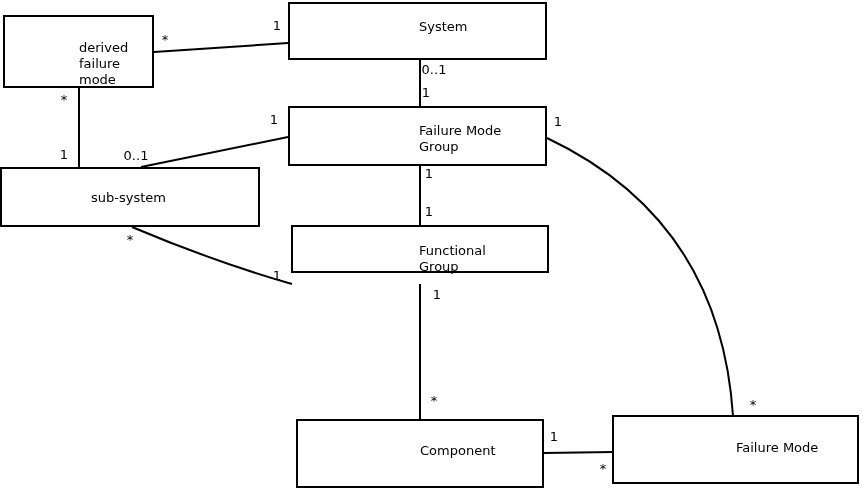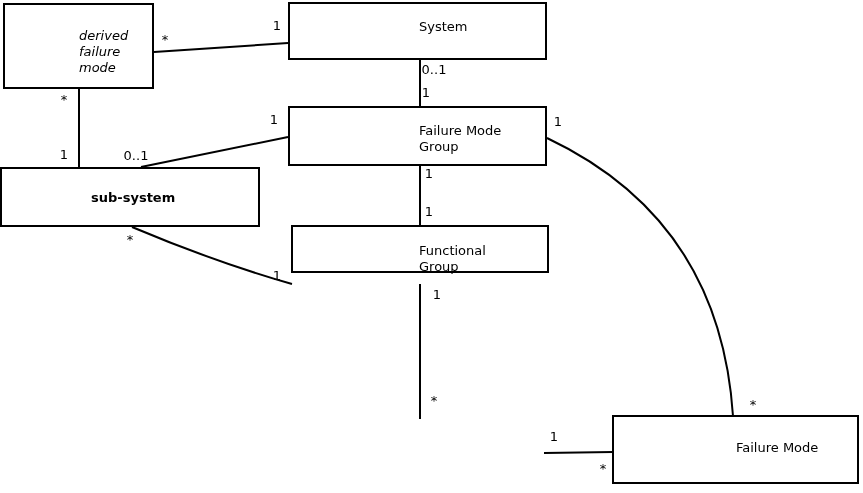--- a/index.html
+++ b/index.html
@@ -63,44 +63,47 @@
     <path d="M79 88 L79 167"></path>
     <path d="M420 60 L420 106"></path>
     <path d="M141 167 L288 137"></path>
     <path d="M420 164 L420 225"></path>
     <path d="M132 227 Q215 262 292 284"></path>
     <path d="M420 284 L420 419"></path>
     <path d="M544 453 L613 452"></path>
     <path d="M547 138 Q720 220 733 416"></path>
   </svg>
 
-  <div class="box" style="left:3px; top:3px; width:151px; height:86px;font-style:italic;">
+  <div class="box" style="left:3px; top:15px; width:151px; height:73px;">
     <div class="label" style="left:74px; top:23px;">derived
 failure
 mode</div>
   </div>
 
   <div class="box" style="left:288px; top:2px; width:259px; height:58px;">
     <div class="label" style="left:129px; top:15px;">System</div>
   </div>
 
   <div class="box" style="left:288px; top:106px; width:259px; height:60px;">
     <div class="label" style="left:129px; top:15px;">Failure Mode
 Group</div>
   </div>
 
   <div class="box" style="left:0px; top:167px; width:260px; height:60px;">
-    <div class="label" style="left:89px; top:21px;font-weight:bold;">sub-system</div>
+    <div class="label" style="left:89px; top:21px;">sub-system</div>
   </div>
 
   <div class="box" style="left:291px; top:225px; width:258px; height:48px;">
     <div class="label" style="left:126px; top:16px;">Functional
 Group</div>
   </div>
 
+  <div class="box" style="left:296px; top:419px; width:248px; height:69px;">
+    <div class="label" style="left:122px; top:22px;">Component</div>
+  </div>
 
   <div class="box" style="left:612px; top:415px; width:247px; height:69px;">
     <div class="label" style="left:122px; top:23px;">Failure Mode</div>
   </div>
 
   <span class="mult ast" style="left:165px; top:37px;">*</span>
   <span class="mult" style="left:277px; top:26px;">1</span>
 
   <span class="mult ast" style="left:64px; top:97px;">*</span>
   <span class="mult" style="left:64px; top:155px;">1</span>

